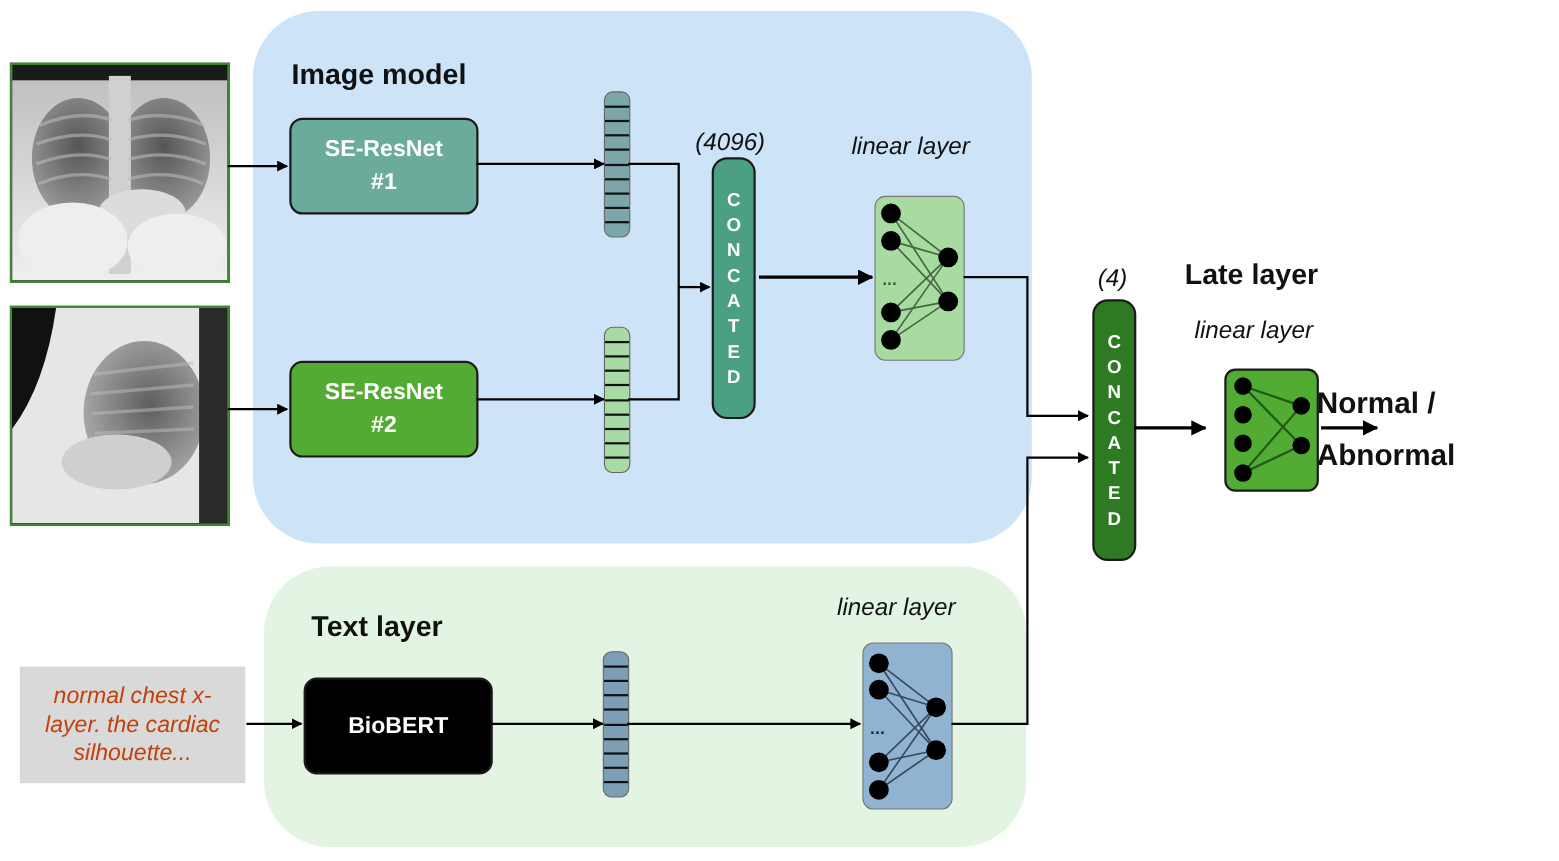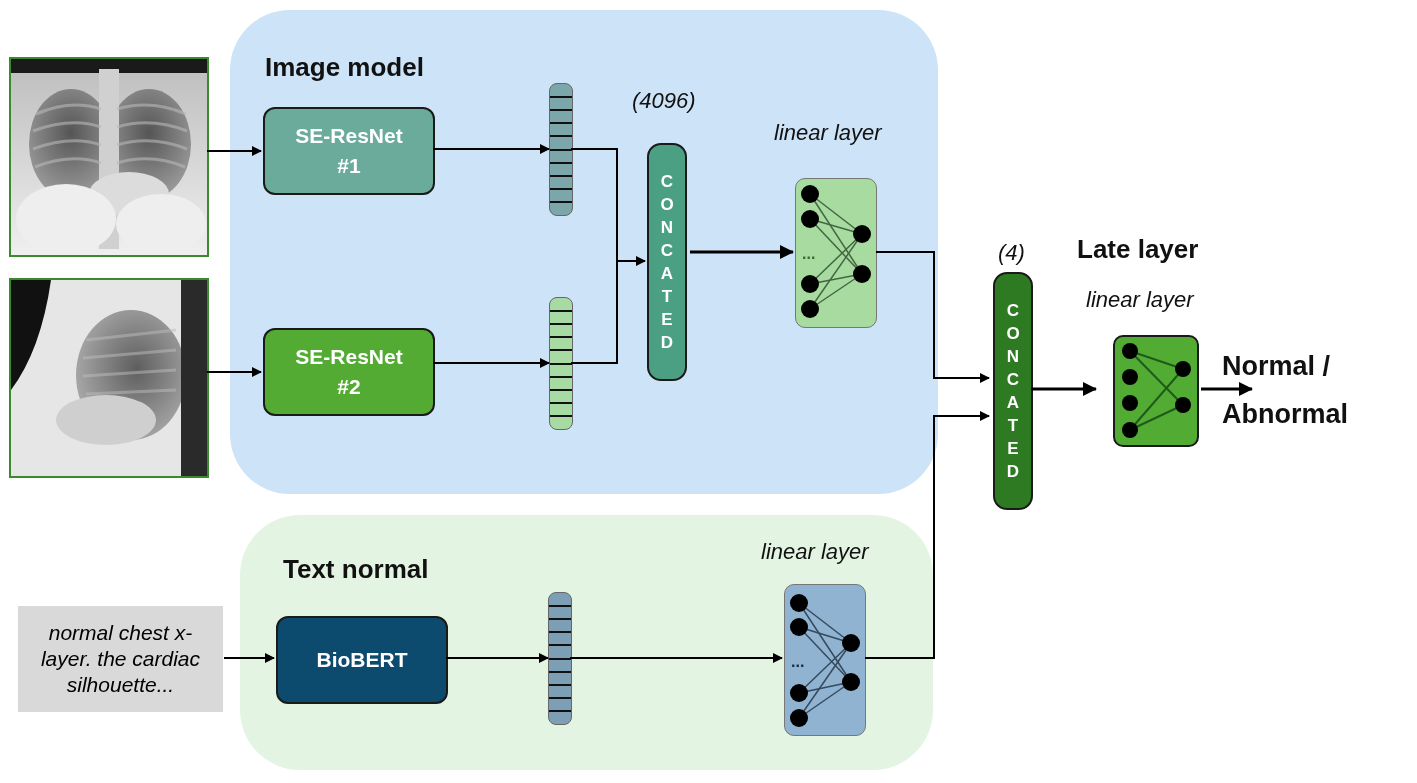--- a/index.html
+++ b/index.html
@@ -8,32 +8,32 @@
   .panel-image { left:230px; top:10px; width:708px; height:484px; background:#cde3f7; border-radius:60px; }
   .panel-text { left:240px; top:515px; width:693px; height:255px; background:#e3f5e2; border-radius:60px; }
   .section-title { font-weight:bold; font-size:26px; color:#111; }
   .italic-label { font-style:italic; font-size:22px; color:#111; }
   .xray { border:2px solid #3c8a2e; background:#222; overflow:hidden; }
   .block { border:2px solid #1a1a1a; border-radius:12px; color:#fff; font-weight:bold; font-size:21px; display:flex; align-items:center; justify-content:center; text-align:center; line-height:30px; }
   .concat { border:2px solid #1a1a1a; border-radius:14px; color:#fff; font-weight:bold; font-size:17px; display:flex; flex-direction:column; align-items:center; justify-content:center; }
   .concat span { display:block; line-height:23px; }
   .vec { border:1.5px solid #666; border-radius:8px; }
   .nn { border:1.5px solid #777; border-radius:10px; }
-  .text-input { background:#d9d9d9; font-style:italic; font-size:21px; color:#000000; display:flex; align-items:center; justify-content:center; text-align:center; line-height:26px; }
+  .text-input { background:#d9d9d9; font-style:italic; font-size:21px; color:#c2410c; display:flex; align-items:center; justify-content:center; text-align:center; line-height:26px; }
   .output { font-weight:bold; font-size:27px; color:#111; line-height:48px; }
   svg.wires { position:absolute; left:0; top:0; width:1417px; height:783px; pointer-events:none; }
 </style>
 </head>
 <body>
 
 <div class="abs panel-image"></div>
 <div class="abs panel-text"></div>
 
 <div class="abs section-title" style="left:265px; top:52px;">Image model</div>
-<div class="abs section-title" style="left:283px; top:554px;">Text normal</div>
+<div class="abs section-title" style="left:283px; top:554px;">Text layer</div>
 <div class="abs section-title" style="left:1077px; top:234px;">Late layer</div>
 
 <div class="abs xray" style="left:9px; top:57px; width:196px; height:196px;">
   <svg width="196" height="196" viewBox="0 0 196 196">
     <defs>
       <radialGradient id="lungL" cx="50%" cy="40%" r="60%">
           <stop offset="0" stop-color="#555"></stop>
           <stop offset="1" stop-color="#9a9a9a"></stop>
         </radialGradient>
       <linearGradient id="fbg" x1="0" y1="0" x2="0" y2="1">
@@ -83,21 +83,21 @@
     </g>
   </svg>
 </div>
 
 <div class="abs block" style="left:263px; top:107px; width:168px; height:84px; background:#6aab9c;">
   <div><span>SE-ResNet</span><br><span>#1</span></div>
 </div>
 <div class="abs block" style="left:263px; top:328px; width:168px; height:84px; background:#53ab33;">
   <div><span>SE-ResNet</span><br><span>#2</span></div>
 </div>
-<div class="abs block" style="left:276px; top:616px; width:168px; height:84px; background:#0c4a6e;">
+<div class="abs block" style="left:276px; top:616px; width:168px; height:84px; background:#000000;">
   <span>BioBERT</span>
 </div>
 
 <div class="abs vec" style="left:549px; top:83px; width:22px; height:131px; background:#7ba6aa;">
     <div style="position: absolute; left: 0px; right: 0px; height: 2px; background: rgb(17, 17, 17); top: 12.1px;"></div>
     <div style="position: absolute; left: 0px; right: 0px; height: 2px; background: rgb(17, 17, 17); top: 25.2px;"></div>
     <div style="position: absolute; left: 0px; right: 0px; height: 2px; background: rgb(17, 17, 17); top: 38.3px;"></div>
     <div style="position: absolute; left: 0px; right: 0px; height: 2px; background: rgb(17, 17, 17); top: 51.4px;"></div>
     <div style="position: absolute; left: 0px; right: 0px; height: 2px; background: rgb(17, 17, 17); top: 64.5px;"></div>
     <div style="position: absolute; left: 0px; right: 0px; height: 2px; background: rgb(17, 17, 17); top: 77.6px;"></div>
@@ -121,21 +121,21 @@
     <div style="position: absolute; left: 0px; right: 0px; height: 2px; background: rgb(17, 17, 17); top: 25.2px;"></div>
     <div style="position: absolute; left: 0px; right: 0px; height: 2px; background: rgb(17, 17, 17); top: 38.3px;"></div>
     <div style="position: absolute; left: 0px; right: 0px; height: 2px; background: rgb(17, 17, 17); top: 51.4px;"></div>
     <div style="position: absolute; left: 0px; right: 0px; height: 2px; background: rgb(17, 17, 17); top: 64.5px;"></div>
     <div style="position: absolute; left: 0px; right: 0px; height: 2px; background: rgb(17, 17, 17); top: 77.6px;"></div>
     <div style="position: absolute; left: 0px; right: 0px; height: 2px; background: rgb(17, 17, 17); top: 90.7px;"></div>
     <div style="position: absolute; left: 0px; right: 0px; height: 2px; background: rgb(17, 17, 17); top: 103.8px;"></div>
     <div style="position: absolute; left: 0px; right: 0px; height: 2px; background: rgb(17, 17, 17); top: 116.9px;"></div>
   </div>
 
-<div class="abs italic-label" style="left:632px; top:88px;">(4096)</div>
+<div class="abs italic-label" style="left:632px; top:116px;">(4096)</div>
 <div class="abs concat" id="concat1" style="left:647px; top:143px; width:36px; height:234px; background:#4ba083;">
     <span>C</span>
     <span>O</span>
     <span>N</span>
     <span>C</span>
     <span>A</span>
     <span>T</span>
     <span>E</span>
     <span>D</span>
   </div>
@@ -216,21 +216,21 @@
 </div>
 
 <div class="abs text-input" style="left:18px; top:606px; width:205px; height:106px;">
   <div>
     <span>normal chest x-</span><br>
     <span>layer. the cardiac</span><br>
     <span>silhouette...</span>
   </div>
 </div>
 
-<div class="abs output" style="left:1222px; top:342px;">
+<div class="abs output" style="left:1197px; top:342px;">
   <span>Normal /</span><br>
   <span>Abnormal</span>
 </div>
 
 <svg class="wires">
   <defs>
     <marker id="ah" markerWidth="10" markerHeight="10" refX="9" refY="5" orient="auto" markerUnits="userSpaceOnUse">
       <path d="M0,0 L10,5 L0,10 Z" fill="#000"></path>
     </marker>
     <marker id="ahBig" markerWidth="14" markerHeight="14" refX="13" refY="7" orient="auto" markerUnits="userSpaceOnUse">

